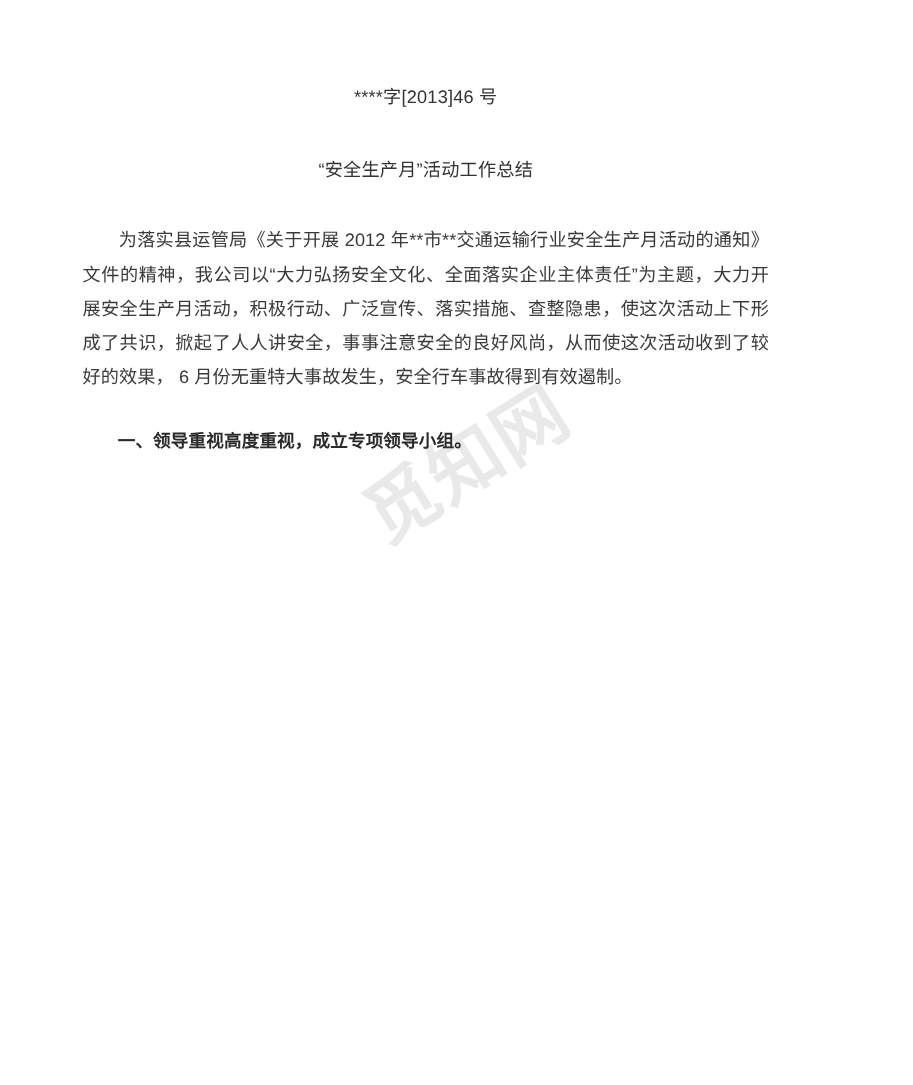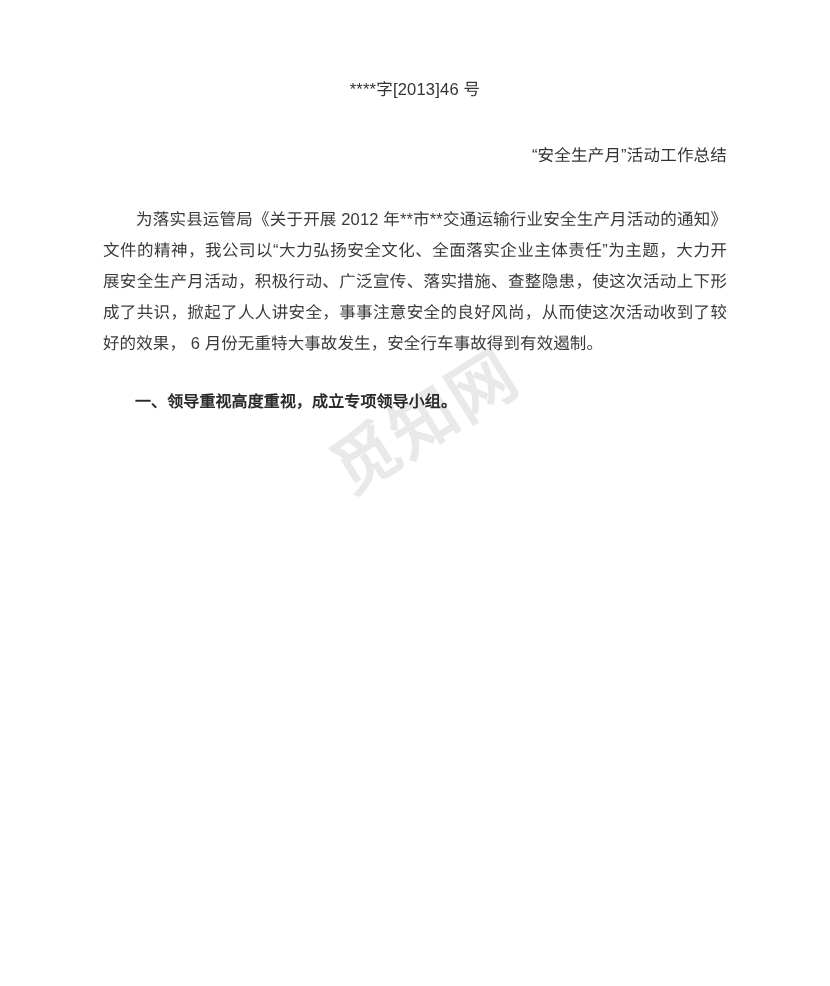--- a/index.html
+++ b/index.html
@@ -49,39 +49,39 @@
     transform: rotate(-32deg);
     transform-origin: 50% 50%;
     white-space: nowrap;
     user-select: none;
   }
 
   
   .content {
     position: relative;
     z-index: 1;
-    padding: 0 103px 0 103px;
+    padding: 0 103px 0 75px;
     box-sizing: content-box;
     width: 624px;
   }
 
   .title-block {
     padding-top: 78px;
   }
   .title-line {
     text-align: center;
     font-size: 16.5px;
     line-height: 1.45;
     font-weight: 400;
     color: #333333;
     letter-spacing: 0.2px;
   }
   .title-line.t1 { margin: 0 0 0 0; }
   .title-line.t2 { margin: 42px 0 0 0; }
-  .title-line.t3 { margin: 42px 0 0 0; text-align: right; }
+  .title-line.t3 { margin: 42px 0 0 0; }
 
   .body-para {
     font-size: 16.5px;
     line-height: 31px;
     text-align: justify;
     text-justify: inter-ideograph;
     text-indent: 2em;
     color: #3a3a3a;
     margin: 0;
     letter-spacing: 0.1px;

